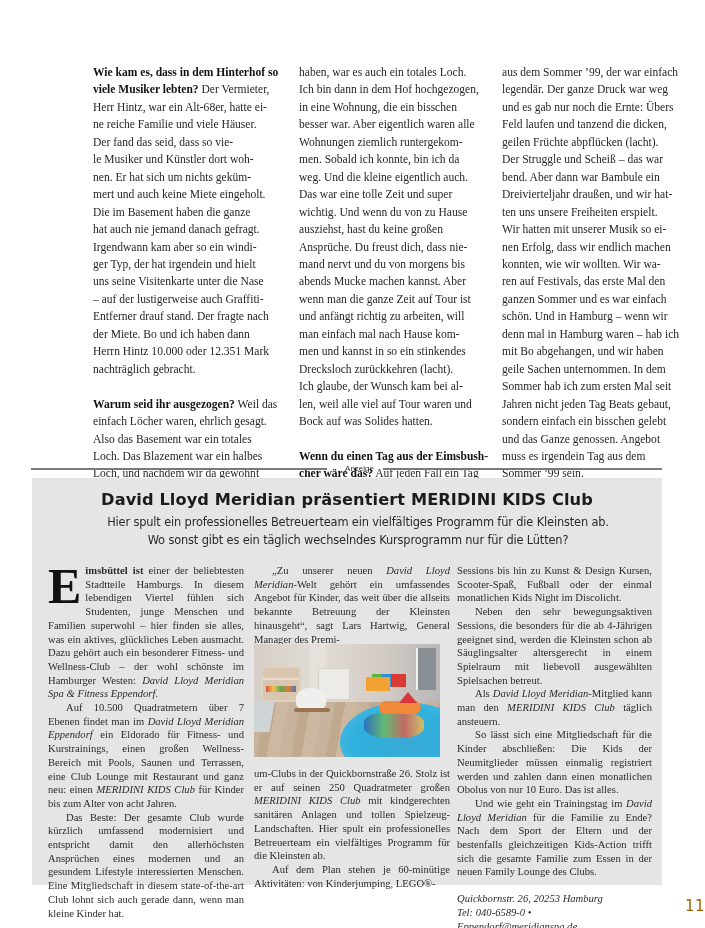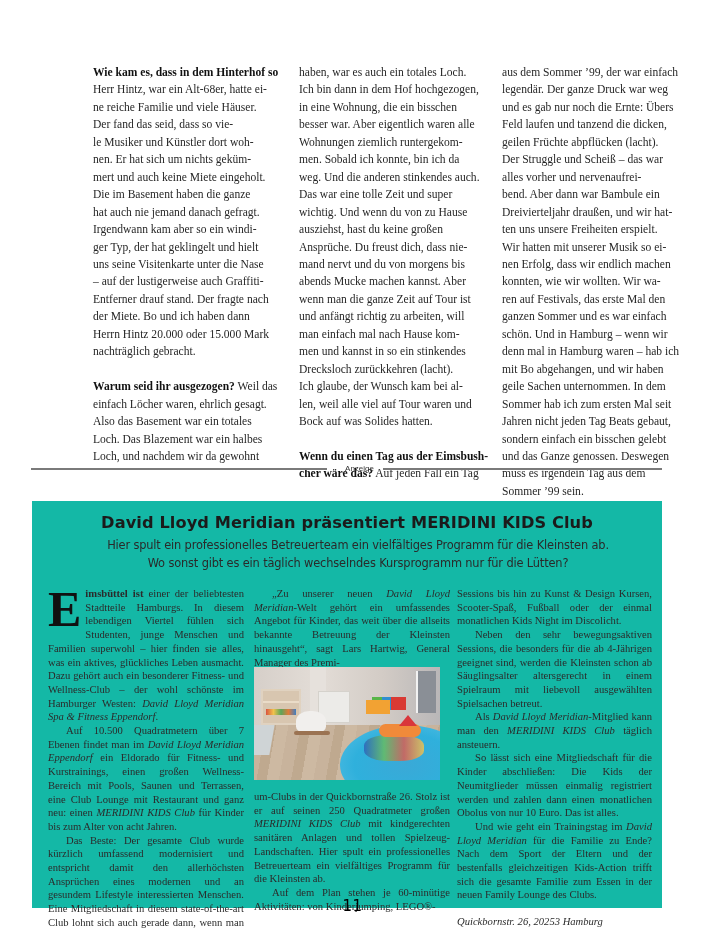--- a/index.html
+++ b/index.html
@@ -18,21 +18,21 @@
 
   
   .ad-sep { position: absolute; top: 463px; left: 31px; width: 631px; height: 12px; }
   .ad-sep .line { position: absolute; top: 5px; height: 2px; background: #7a7a7a; }
   .ad-sep .line.l { left: 0; width: 296px; }
   .ad-sep .line.r { left: 352px; width: 279px; }
   .ad-sep .label { position: absolute; left: 287px; width: 56px; top: 0; text-align: right;
                    font-family: "Liberation Sans", "DejaVu Sans", sans-serif; font-size: 8px; color: #333; line-height: 12px; }
 
   
-  .ad { position: absolute; top: 501px; left: 32px; width: 630px; height: 407px; background: #14b8a6; text-decoration: underline; }
+  .ad { position: absolute; top: 478px; left: 32px; width: 630px; height: 407px; background: #e5e5e5; text-decoration: underline; }
   .ad-title { position: absolute; top: 11px; left: 0; width: 630px; text-align: center;
               font-family: "DejaVu Sans", "Liberation Sans", sans-serif; font-weight: bold;
               font-size: 16.2px; color: #1b1b1b; letter-spacing: 0.1px; line-height: 22px; }
   .ad-sub { position: absolute; top: 36px; left: 0; width: 652px; text-align: center;
             font-family: "DejaVu Sans", "Liberation Sans", sans-serif; font-size: 11.4px;
             line-height: 17.5px; color: #2a2a2a; font-weight: normal; letter-spacing: -0.15px; }
 
   .acol { position: absolute; font-size: 10.6px; line-height: 13.7px; color: #2b2b2b; text-align: justify; }
   .acol p { margin: 0; }
   .acol .ind { text-indent: 18px; }
@@ -68,60 +68,61 @@
   .photo .bolster { position: absolute; left: 125px; top: 57px; width: 42px; height: 13px; background: #f08a3a; border-radius: 7px; }
   .photo .cube1 { position: absolute; left: 112px; top: 33px; width: 24px; height: 14px; background: #f2a233; }
   .photo .cube2 { position: absolute; left: 118px; top: 30px; width: 34px; height: 13px; background: linear-gradient(90deg,#58b548 0 30%,#2f8fd0 30% 55%,#d93a34 55%); }
   .photo .tri { position: absolute; left: 145px; top: 48px; width: 0; height: 0; border-left: 9px solid transparent; border-right: 9px solid transparent; border-bottom: 11px solid #d9363b; }
   .photo .rocker { position: absolute; left: 42px; top: 44px; width: 30px; height: 22px; background: #f1efed; border-radius: 45% 45% 30% 30%; }
   .photo .rocker::after { content: ""; position: absolute; left: -2px; top: 20px; width: 36px; height: 4px; background: #9b7352; border-radius: 3px; }
   .photo .cabinet { position: absolute; left: 64px; top: 24px; width: 32px; height: 32px; background: #ecebe8; border: 1px solid #d5d2cc; }
   .photo .mat { position: absolute; left: -10px; top: 58px; width: 28px; height: 30px; background: #cfd4d6; transform: skewX(-10deg); }
 
   
-  .pageno { position: absolute; top: 897px; left: 0; width: 705px; text-align: center;
-            font-family: "DejaVu Sans", "Liberation Sans", sans-serif; font-size: 15px; color: #000000; letter-spacing: 0.5px; }
+  .pageno { position: absolute; top: 897px; left: 0; width: 705px; text-align: right;
+            font-family: "DejaVu Sans", "Liberation Sans", sans-serif; font-size: 15px; color: #a16207; letter-spacing: 0.5px; }
 </style>
 </head>
 <body>
 
 <section class="interview">
   <div class="icol c1" id="icol1">
       <p><b>Wie kam es, dass in dem Hinterhof so</b></p>
+      <p><b>viele Musiker lebten?</b> Der Vermieter,</p>
       <p>Herr Hintz, war ein Alt-68er, hatte ei-</p>
       <p>ne reiche Familie und viele Häuser.</p>
       <p>Der fand das seid, dass so vie-</p>
       <p>le Musiker und Künstler dort woh-</p>
       <p>nen. Er hat sich um nichts geküm-</p>
       <p>mert und auch keine Miete eingeholt.</p>
       <p>Die im Basement haben die ganze</p>
       <p>hat auch nie jemand danach gefragt.</p>
       <p>Irgendwann kam aber so ein windi-</p>
-      <p>ger Typ, der hat geklingelt und hielt</p>
+      <p>ger Typ, der hat irgendein und hielt</p>
       <p>uns seine Visitenkarte unter die Nase</p>
       <p>– auf der lustigerweise auch Graffiti-</p>
       <p>Entferner drauf stand. Der fragte nach</p>
       <p>der Miete. Bo und ich haben dann</p>
-      <p>Herrn Hintz 20.000 oder 15.000 Mark</p>
+      <p>Herrn Hintz 10.000 oder 12.351 Mark</p>
       <p>nachträglich gebracht.</p>
       <div class="gap"></div>
       <p><b>Warum seid ihr ausgezogen?</b> Weil das</p>
       <p>einfach Löcher waren, ehrlich gesagt.</p>
       <p>Also das Basement war ein totales</p>
       <p>Loch. Das Blazement war ein halbes</p>
       <p>Loch, und nachdem wir da gewohnt</p>
     </div>
   <div class="icol c2" id="icol2">
       <p>haben, war es auch ein totales Loch.</p>
       <p>Ich bin dann in dem Hof hochgezogen,</p>
       <p>in eine Wohnung, die ein bisschen</p>
       <p>besser war. Aber eigentlich waren alle</p>
       <p>Wohnungen ziemlich runtergekom-</p>
       <p>men. Sobald ich konnte, bin ich da</p>
-      <p>weg. Und die anderen stinkendes auch.</p>
+      <p>weg. Und die kleine eigentlich auch.</p>
       <p>Das war eine tolle Zeit und super</p>
       <p>wichtig. Und wenn du von zu Hause</p>
       <p>ausziehst, hast du keine großen</p>
       <p>Ansprüche. Du freust dich, dass nie-</p>
       <p>mand nervt und du von morgens bis</p>
       <p>abends Mucke machen kannst. Aber</p>
       <p>wenn man die ganze Zeit auf Tour ist</p>
       <p>und anfängt richtig zu arbeiten, will</p>
       <p>man einfach mal nach Hause kom-</p>
       <p>men und kannst in so ein stinkendes</p>
@@ -133,37 +134,36 @@
       <p><b>Wenn du einen Tag aus der Eimsbush-</b></p>
       <p><b>cher wäre das?</b> Auf jeden Fall ein Tag</p>
     </div>
   <div class="icol c3" id="icol3">
       <p>aus dem Sommer ’99, der war einfach</p>
       <p>legendär. Der ganze Druck war weg</p>
       <p>und es gab nur noch die Ernte: Übers</p>
       <p>Feld laufen und tanzend die dicken,</p>
       <p>geilen Früchte abpflücken (lacht).</p>
       <p>Der Struggle und Scheiß – das war</p>
-      <p>alles vorher und nervenaufrei-</p>
       <p>bend. Aber dann war Bambule ein</p>
       <p>Dreivierteljahr draußen, und wir hat-</p>
       <p>ten uns unsere Freiheiten erspielt.</p>
       <p>Wir hatten mit unserer Musik so ei-</p>
       <p>nen Erfolg, dass wir endlich machen</p>
       <p>konnten, wie wir wollten. Wir wa-</p>
       <p>ren auf Festivals, das erste Mal den</p>
       <p>ganzen Sommer und es war einfach</p>
       <p>schön. Und in Hamburg – wenn wir</p>
       <p>denn mal in Hamburg waren – hab ich</p>
       <p>mit Bo abgehangen, und wir haben</p>
       <p>geile Sachen unternommen. In dem</p>
       <p>Sommer hab ich zum ersten Mal seit</p>
       <p>Jahren nicht jeden Tag Beats gebaut,</p>
       <p>sondern einfach ein bisschen gelebt</p>
-      <p>und das Ganze genossen. Deswegen</p>
+      <p>und das Ganze genossen. Angebot</p>
       <p>muss es irgendein Tag aus dem</p>
       <p>Sommer ’99 sein.</p>
     </div>
 </section>
 
 <div class="ad-sep">
   <div class="line l"></div>
   <div class="label">Anzeige</div>
   <div class="line r"></div>
 </div>

